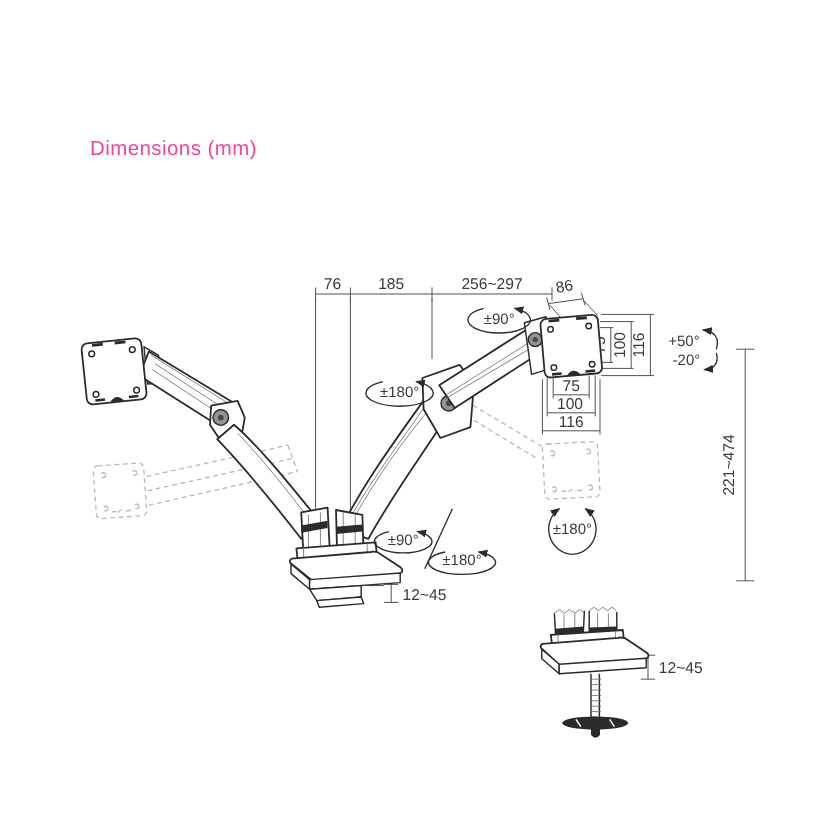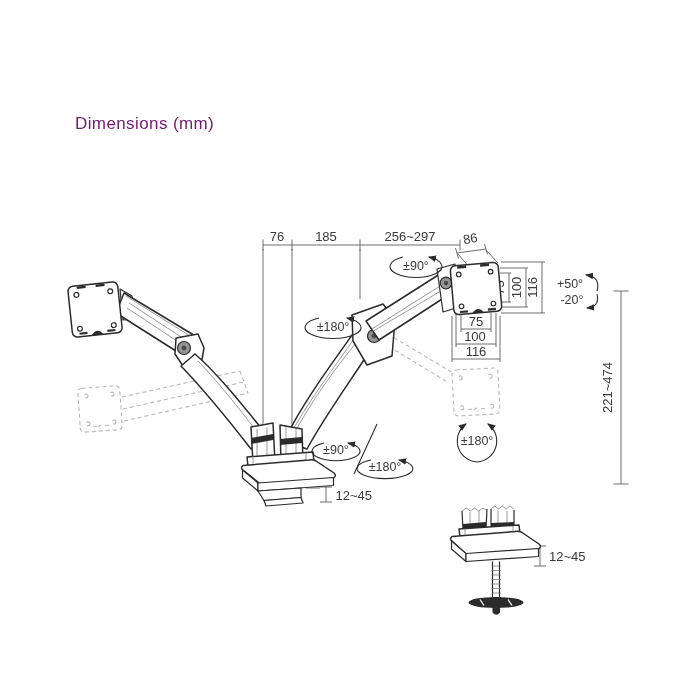--- a/index.html
+++ b/index.html
@@ -1,18 +1,18 @@
 <!DOCTYPE html>
 <html><head>
 <meta charset="utf-8">
 <style>
   html,body{margin:0;padding:0;background:#fff;}
   .stage{position:relative;width:700px;height:700px;background:#fff;overflow:hidden;
          font-family:"Liberation Sans",sans-serif;}
-  .title{position:absolute;left:75px;top:114px;font-size:17px;color:#701a75;
+  .title{position:absolute;left:75px;top:114px;font-size:17px;color:#ec4899;
          letter-spacing:.4px;font-family:"Liberation Sans",sans-serif;}
   svg{position:absolute;left:0;top:0;}
   svg text{font-family:"Liberation Sans",sans-serif;fill:#3a3a3a;}
   .ln  {stroke:#2b2b2b;stroke-width:1.5;fill:#fff;stroke-linejoin:round;stroke-linecap:round;}
   .ln2 {stroke:#2b2b2b;stroke-width:1.2;fill:#fff;stroke-linejoin:round;}
   .lnn {stroke:#2b2b2b;stroke-width:1.2;fill:none;stroke-linejoin:round;}
   .thin{stroke:#6e6e6e;stroke-width:.7;fill:none;}
   .dim {stroke:#4a4a4a;stroke-width:.8;fill:none;}
   .dimtxt{font-size:13px;}
   .rottxt{font-size:12.5px;}

